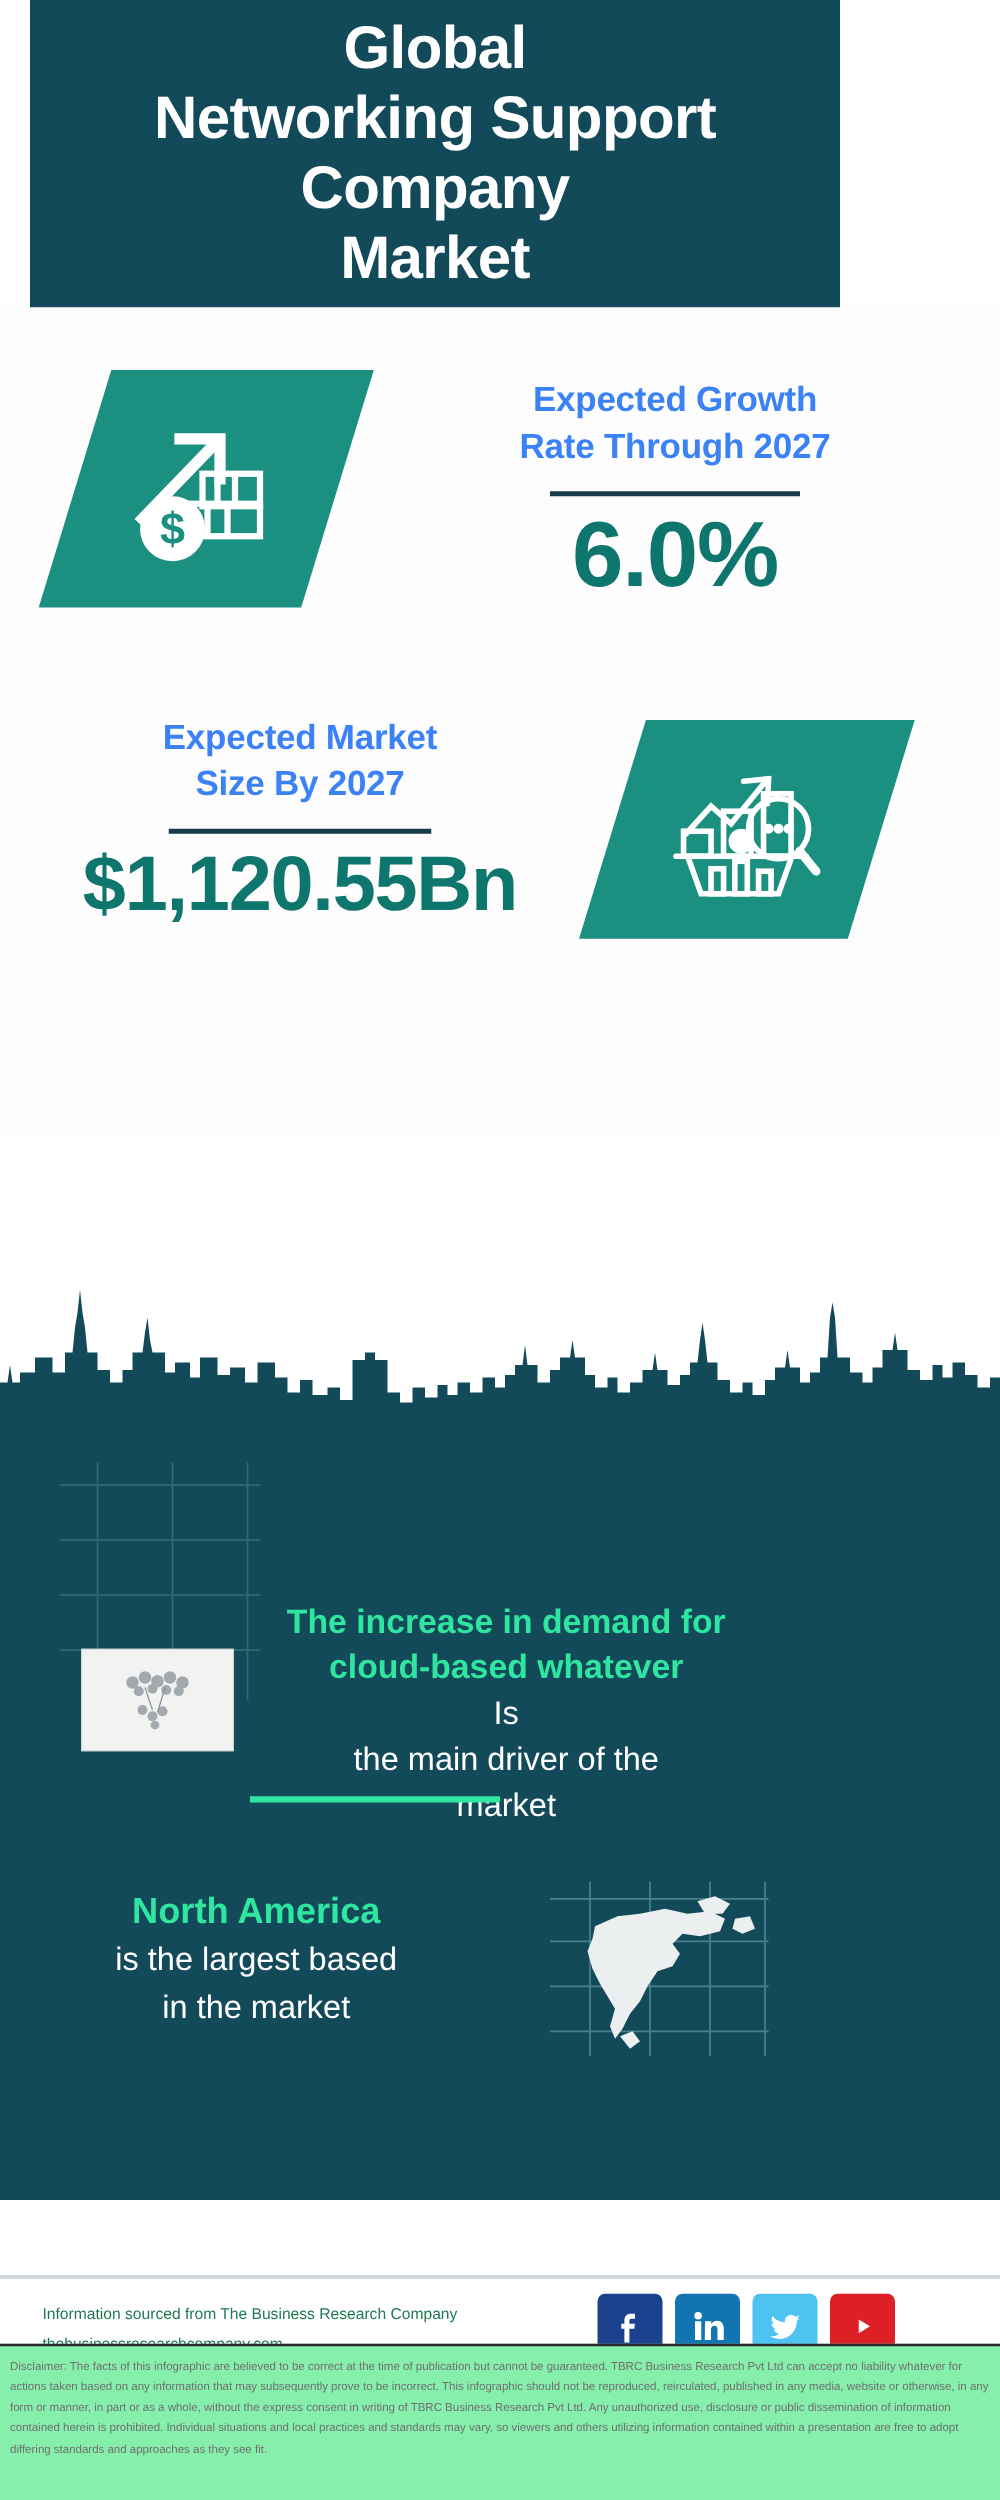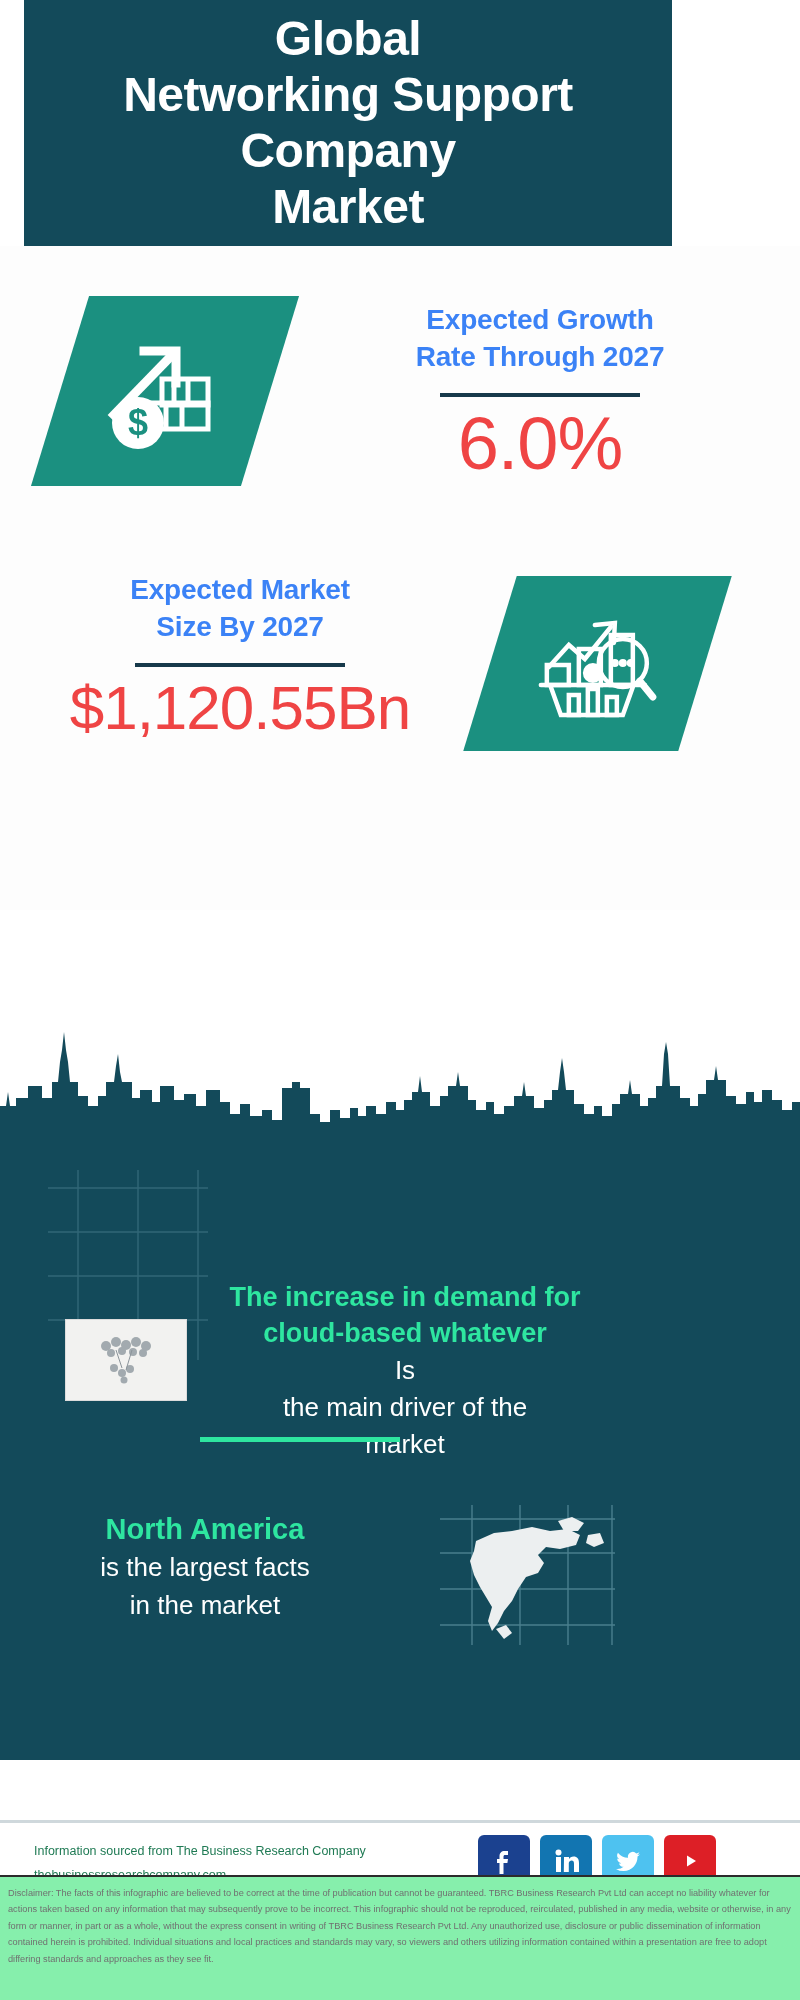--- a/index.html
+++ b/index.html
@@ -89,22 +89,22 @@
     letter-spacing: -0.2px;
   }
   .stat-rule {
     height: 4px;
     background: #17394b;
     margin: 18px auto 8px auto;
   }
   .rule-w1 { width: 200px; }
   .rule-w2 { width: 210px; }
   .stat-value {
-    color: #ef4444;
-    font-weight: normal;
+    color: #0f766e;
+    font-weight: bold;
     letter-spacing: -1px;
     line-height: 1.05;
   }
   .value-pct { font-size: 74px; }
   .value-money { font-size: 62px; }
 
   
   .skyline-wrap {
     position: absolute;
     left: 0; top: 1140px;
@@ -395,21 +395,21 @@
       <span class="plain-white">Is</span>
       <span class="plain-white">the main driver of the</span>
       <span class="plain-white">market</span>
     </div>
   </div>
   <div class="green-rule"></div>
 
   <div class="region-block">
     <div class="region-text">
       <span class="region-hl">North America</span>
-      <span class="region-plain">is the largest facts</span>
+      <span class="region-plain">is the largest based</span>
       <span class="region-plain">in the market</span>
     </div>
     <div class="map-box">
       <svg width="175" height="140" viewBox="0 0 175 140">
         <g stroke="#4a7f8e" stroke-width="1.4" fill="none">
           <line x1="32" y1="0" x2="32" y2="140"></line>
           <line x1="80" y1="0" x2="80" y2="140"></line>
           <line x1="128" y1="0" x2="128" y2="140"></line>
           <line x1="172" y1="0" x2="172" y2="140"></line>
           <line x1="0" y1="14" x2="175" y2="14"></line>

